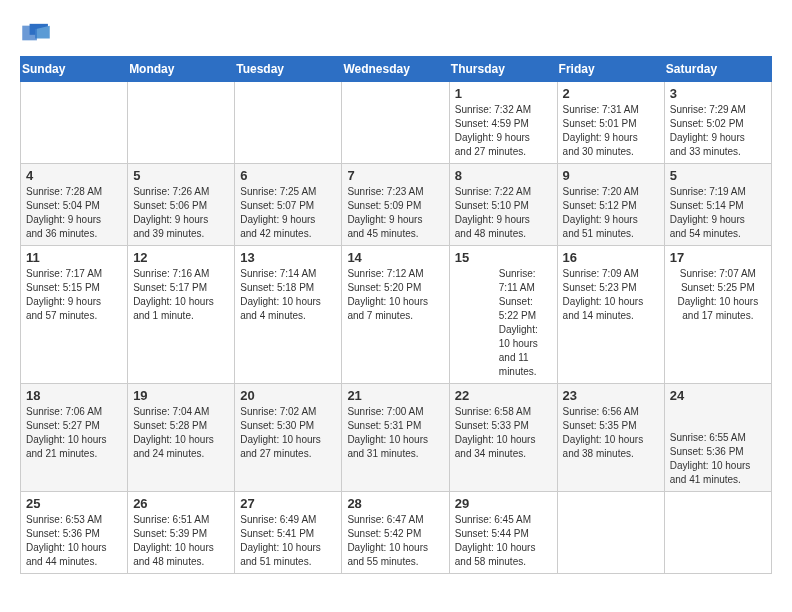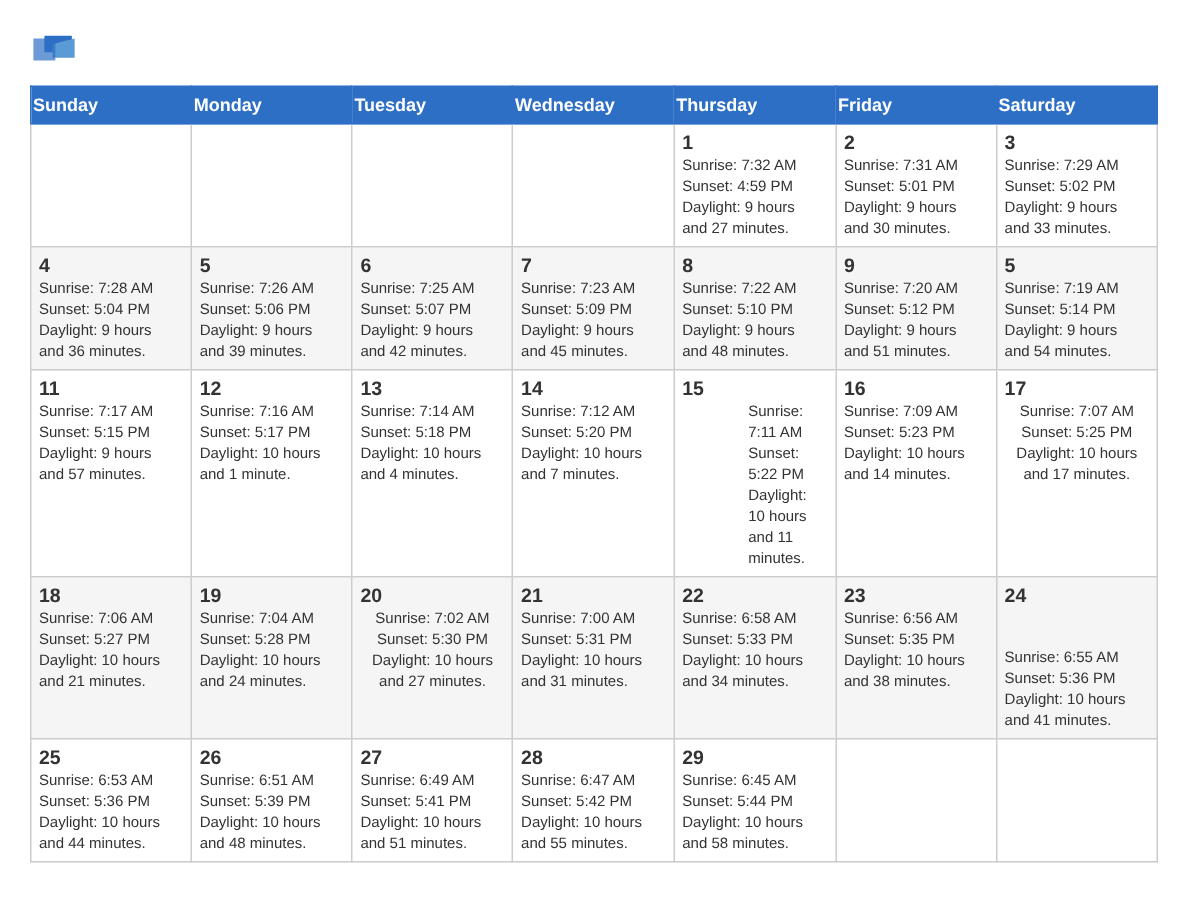--- a/index.html
+++ b/index.html
@@ -264,21 +264,21 @@
         </td>
         <td>
           <div class="day-number">19</div>
           <div class="day-info" style="white-space: pre-line;">Sunrise: 7:04 AM
 Sunset: 5:28 PM
 Daylight: 10 hours
 and 24 minutes.</div>
         </td>
         <td>
           <div class="day-number">20</div>
-          <div class="day-info" style="white-space: pre-line; text-align: center;">Sunrise: 7:02 AM
+          <div class="day-info" style="white-space: pre-line;">Sunrise: 7:02 AM
 Sunset: 5:30 PM
 Daylight: 10 hours
 and 27 minutes.</div>
         </td>
         <td>
           <div class="day-number">21</div>
           <div class="day-info" style="white-space: pre-line;">Sunrise: 7:00 AM
 Sunset: 5:31 PM
 Daylight: 10 hours
 and 31 minutes.</div>

